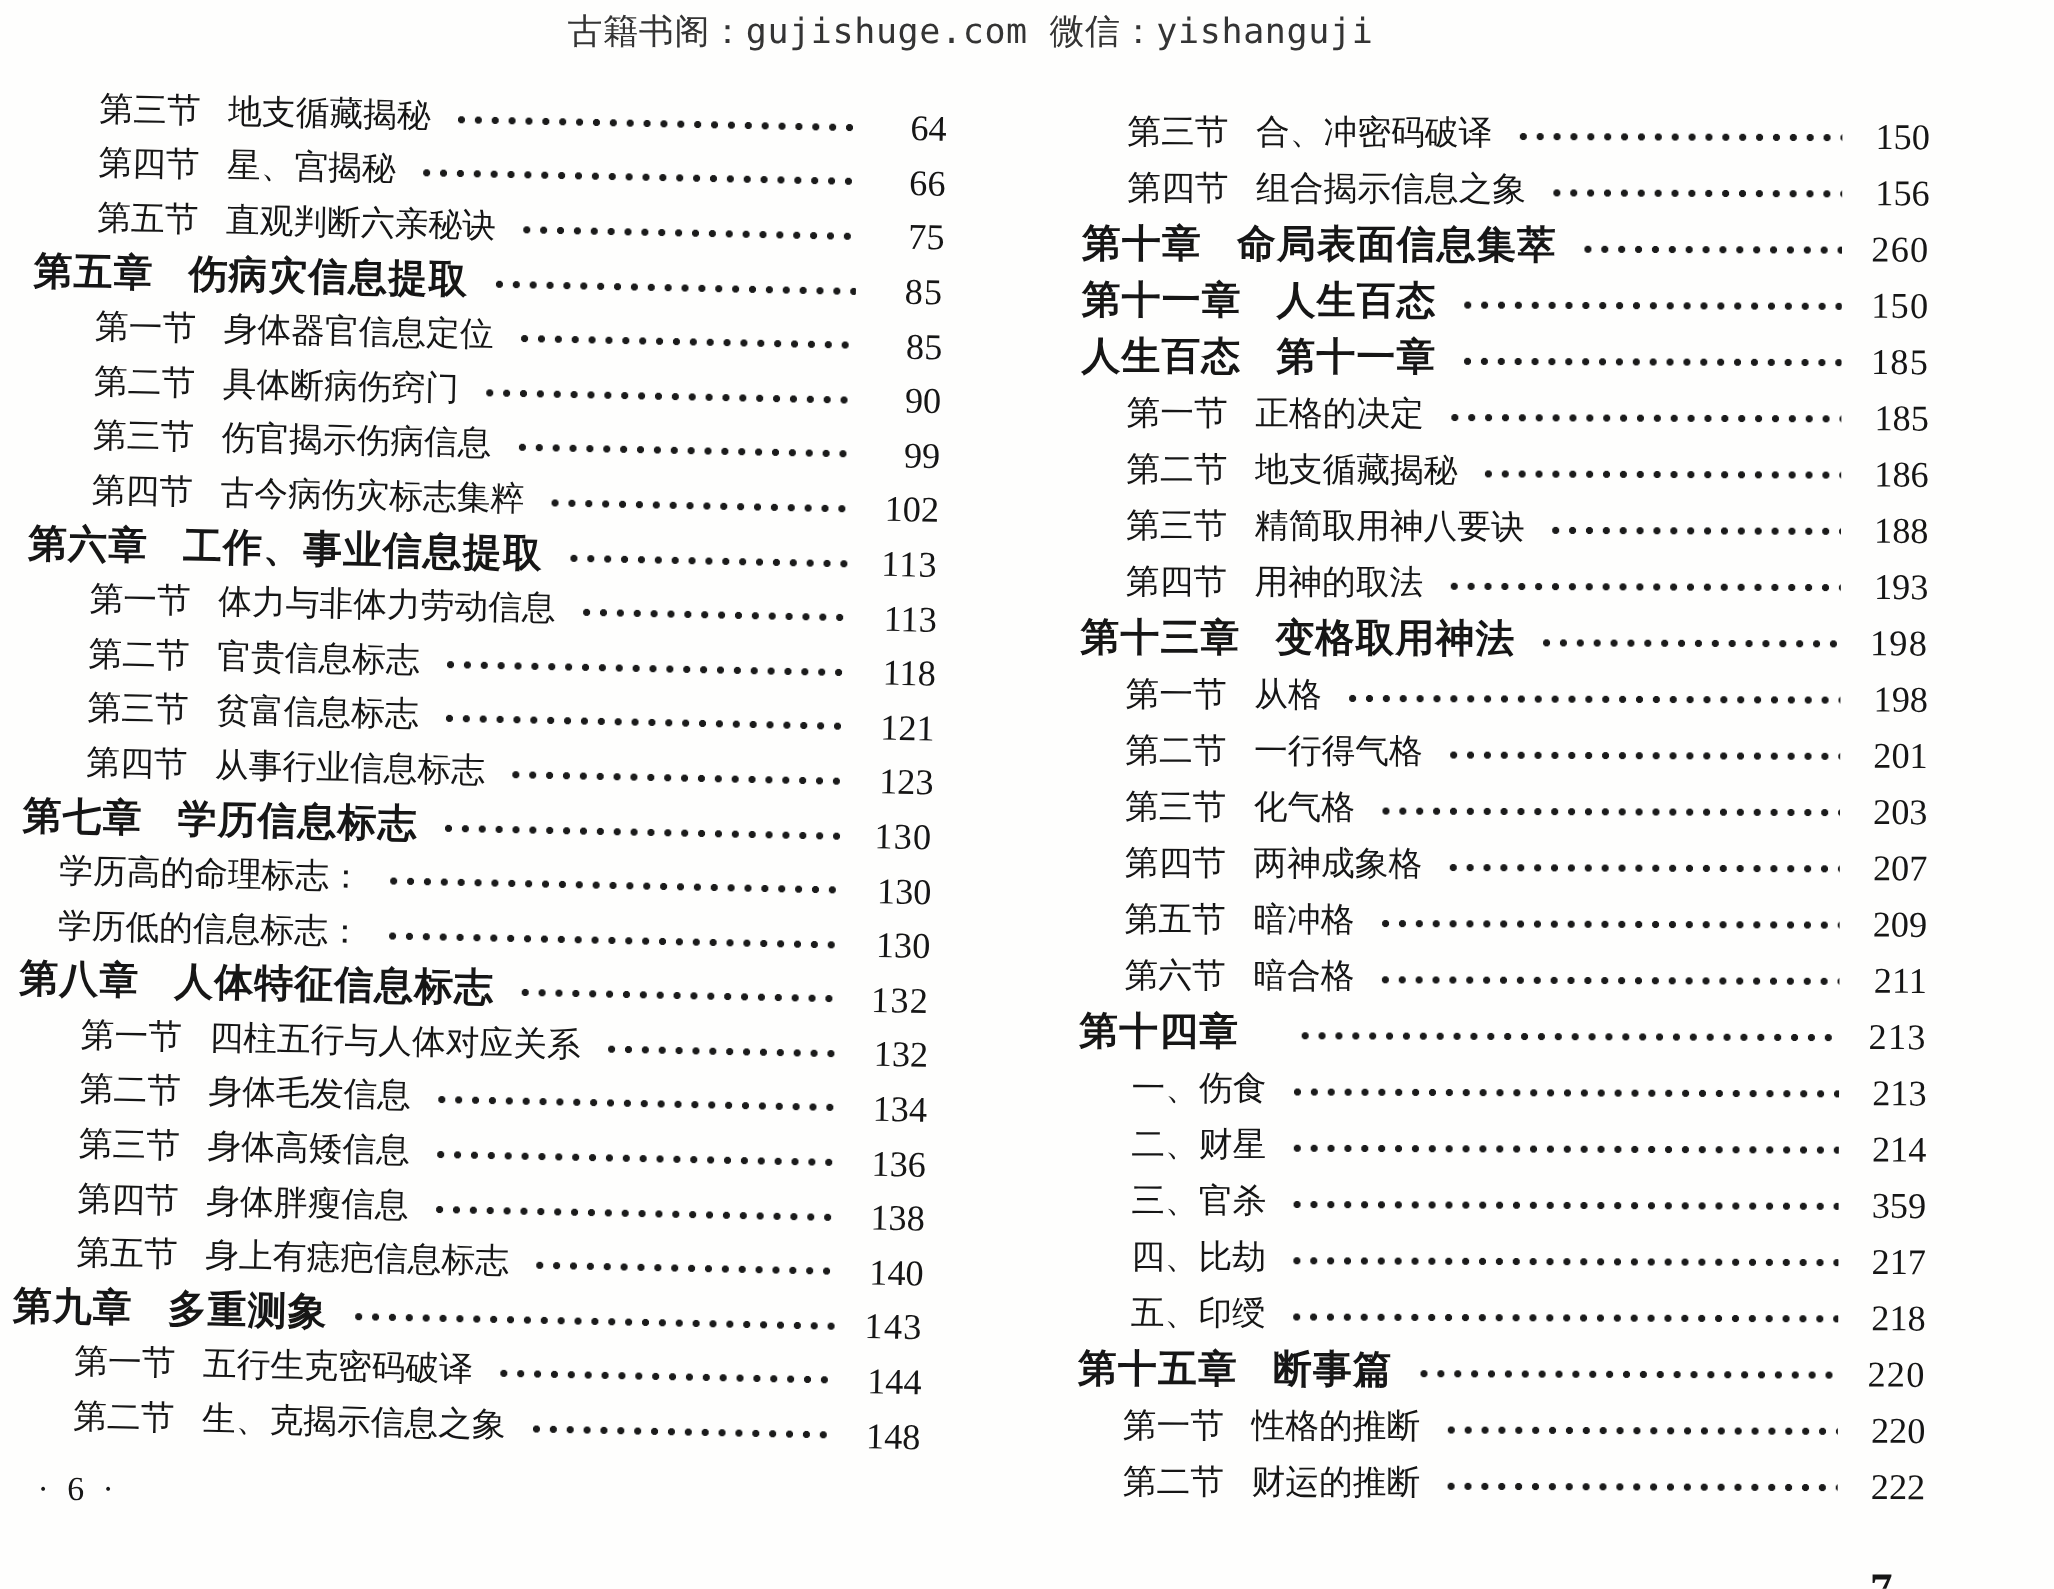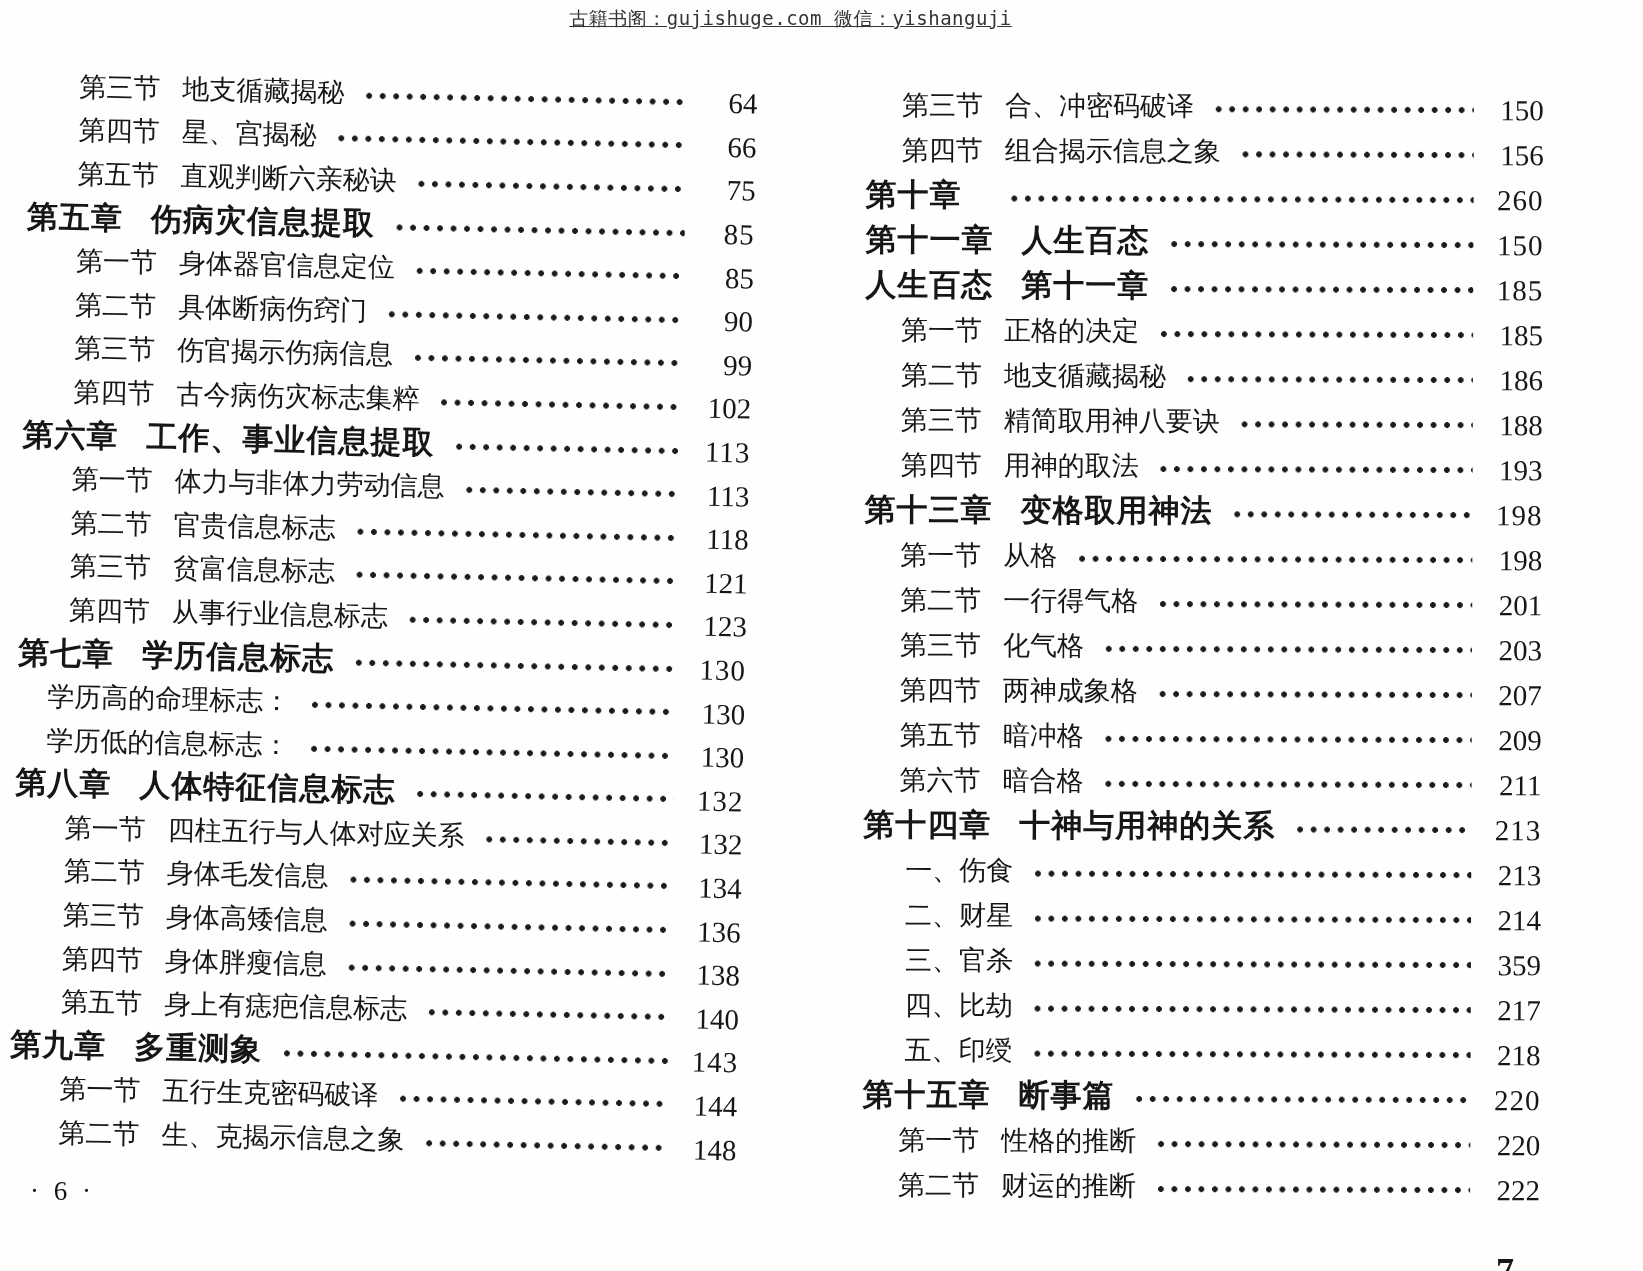--- a/index.html
+++ b/index.html
@@ -4,21 +4,21 @@
 <style>
   html,body{margin:0;padding:0;}
   body{
     width:1643px;height:1271px;position:relative;overflow:hidden;
     background:#fefefd;color:#161616;
     font-family:"Liberation Sans","DejaVu Sans",sans-serif;
   }
   .watermark{
     position:absolute;top:6px;left:50%;transform:translateX(-57%);
     font-family:"DejaVu Sans Mono","Liberation Mono",monospace;
-    font-size:19px;color:#343434;letter-spacing:.5px;white-space:nowrap;text-decoration:underline;
+    font-size:28px;color:#343434;letter-spacing:.5px;white-space:nowrap;
   }
   .col{position:absolute;}
   .col.left{left:30px;top:64px;width:728px;transform:rotate(1.15deg);transform-origin:0 0;}
   .col.right{left:866px;top:82px;width:678px;transform:rotate(0.2deg);transform-origin:0 0;}
 
   .row{display:flex;align-items:center;height:43.6px;font-size:27px;white-space:nowrap;}
   .col.right .row{height:45px;}
   .row.section{padding-left:50px;}
   .col.right .row.section{padding-left:36px;}
   .row.sub{padding-left:30px;}
@@ -209,20 +209,21 @@
         <span class="pg">150</span>
       </div>
       <div class="row section">
         <span class="lab">第四节</span>
         <span class="tit">组合揭示信息之象</span>
         <span class="leader"></span>
         <span class="pg">156</span>
       </div>
       <div class="row chapter">
         <span class="lab">第十章</span>
+        <span class="tit">命局表面信息集萃</span>
         <span class="leader"></span>
         <span class="pg">260</span>
       </div>
       <div class="row chapter">
         <span class="lab">第十一章</span>
         <span class="tit">人生百态</span>
         <span class="leader"></span>
         <span class="pg">150</span>
       </div>
       <div class="row chapter">
@@ -292,21 +293,20 @@
         <span class="pg">209</span>
       </div>
       <div class="row section">
         <span class="lab">第六节</span>
         <span class="tit">暗合格</span>
         <span class="leader"></span>
         <span class="pg">211</span>
       </div>
       <div class="row chapter">
         <span class="lab">第十四章</span>
-        <span class="tit">十神与用神的关系</span>
         <span class="leader"></span>
         <span class="pg">213</span>
       </div>
       <div class="row item">
         <span class="tit">一、伤食</span>
         <span class="leader"></span>
         <span class="pg">213</span>
       </div>
       <div class="row item">
         <span class="tit">二、财星</span>

